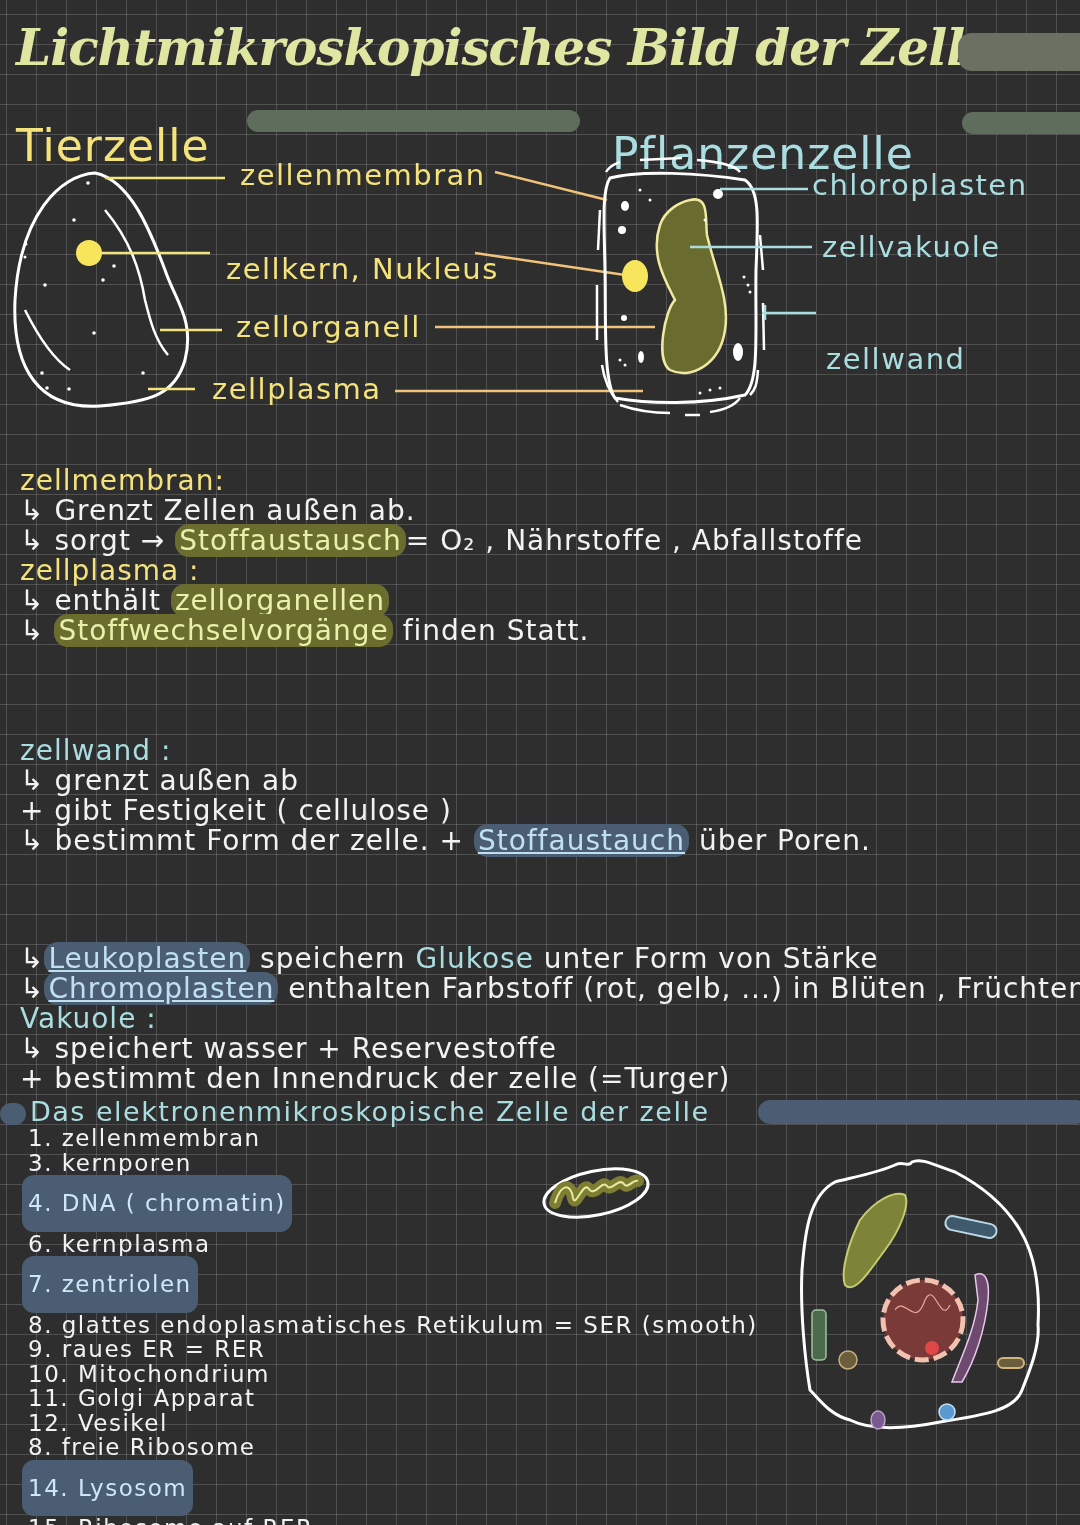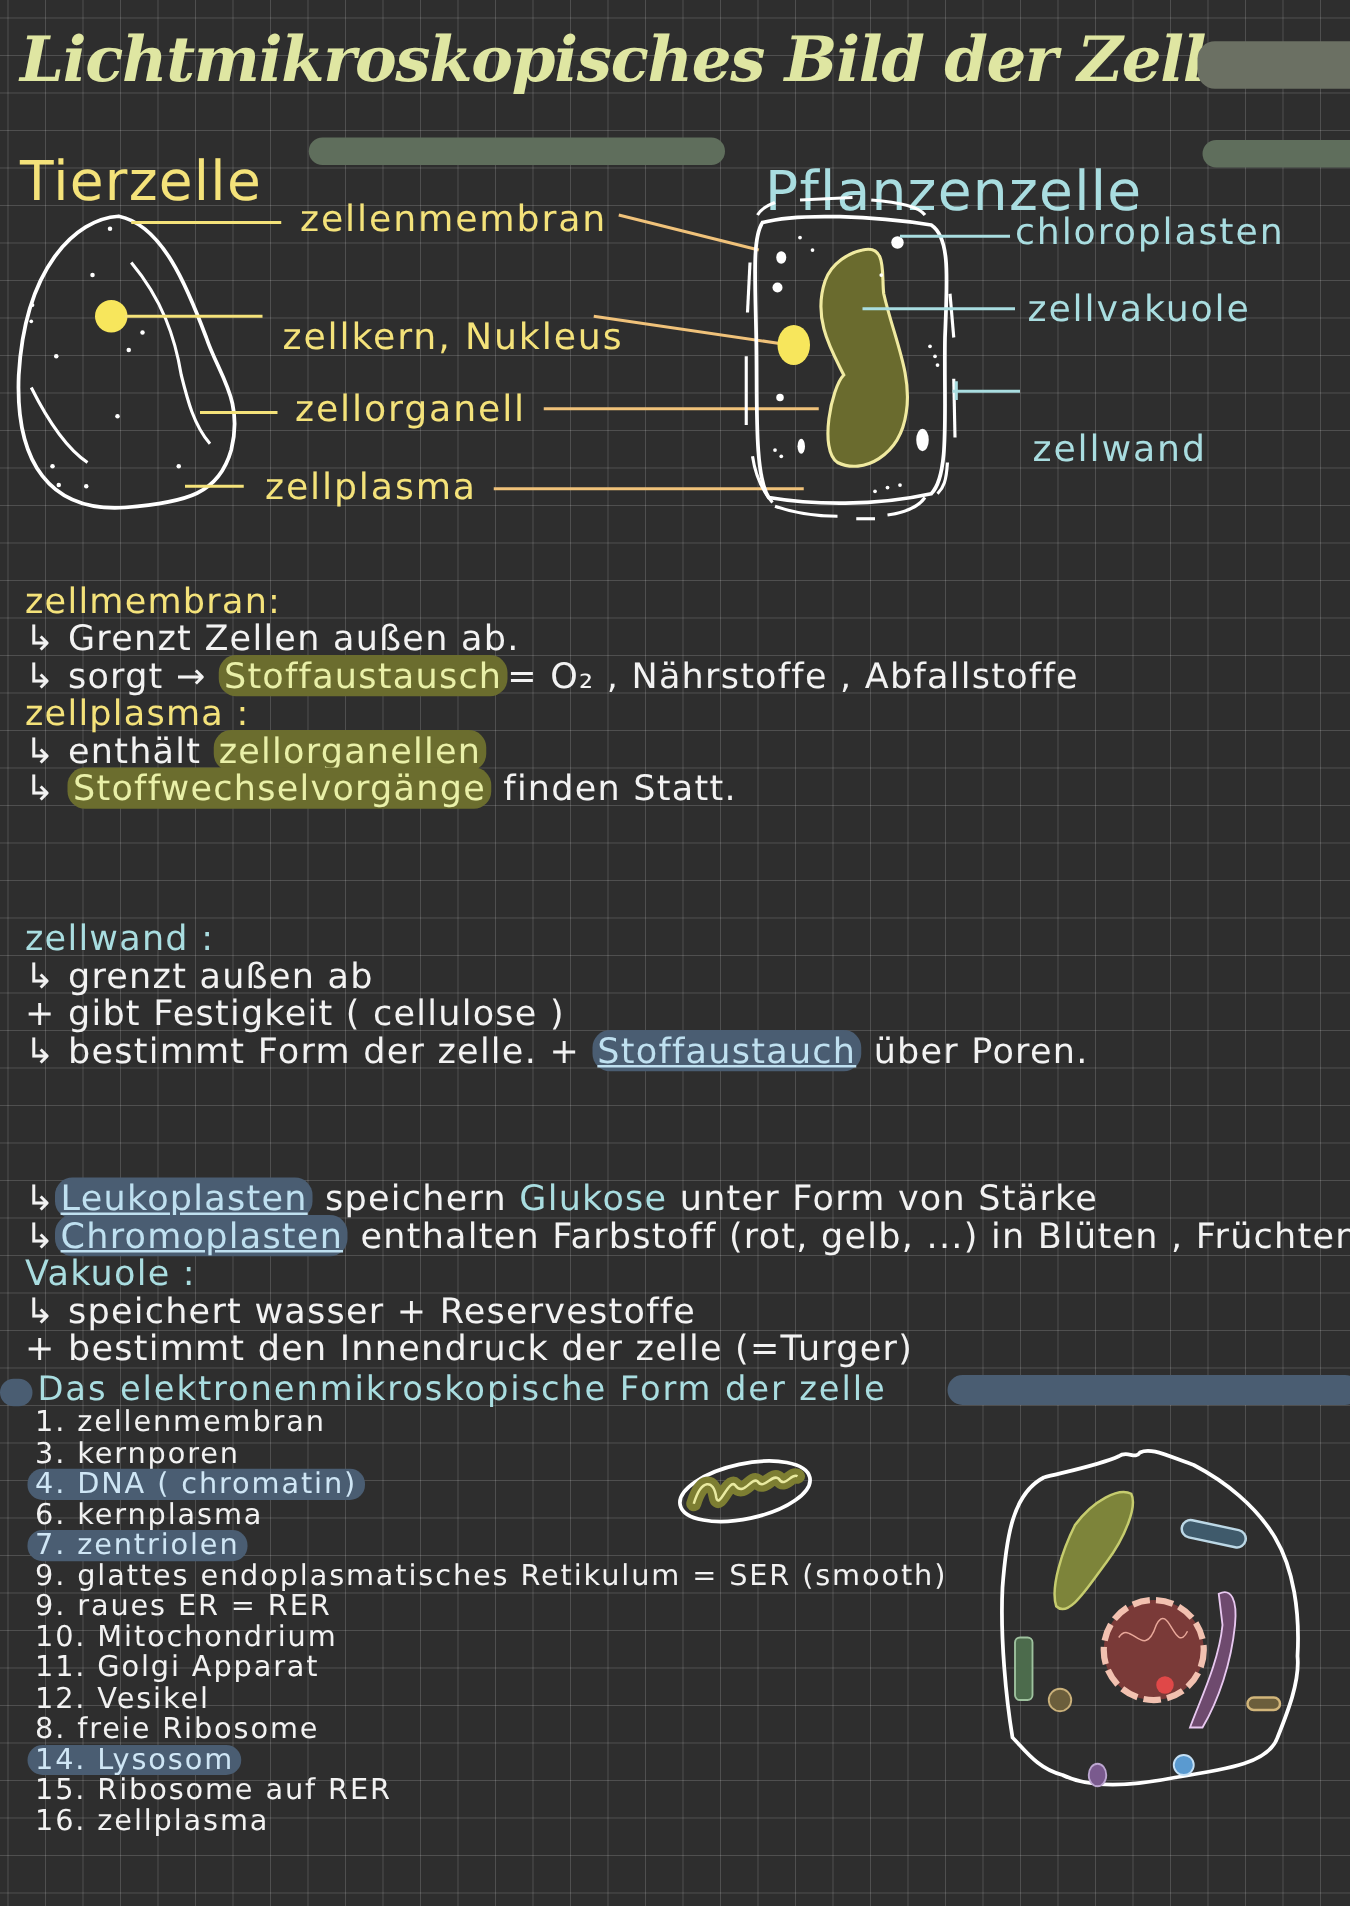--- a/index.html
+++ b/index.html
@@ -20,21 +20,21 @@
   .yellow { color:#f4e27a; }
   .cyan { color:#a9dde0; }
   .bar { position:absolute; border-radius:14px; }
   .label { font-size:29px; letter-spacing:1.5px; }
   .note { font-size:28px; line-height:30px; letter-spacing:1px; }
   .hl-green { background:#6b6d2e; color:#e9f0a8; border-radius:14px; padding:0 4px; }
   .hl-blue { background:#4a5d72; color:#bfe0f0; border-radius:14px; padding:0 4px;text-decoration:underline; }
   .txt-cyan { color:#a9dde0; }
   .list { font-size:23px; line-height:24.5px; letter-spacing:1.5px; }
   .list-item { display:block; }
-  .list-item.hl { background:#4a5d72; color:#cfe6f5; border-radius:12px; display:inline-block; padding:0 6px; margin-left:-6px; }
+  .list-item.hl { background:#4a5d72; color:#cfe6f5; border-radius:12px; display:inline-block; padding:16px 6px; margin-left:-6px; }
   svg { position:absolute; overflow:visible; }
 </style>
 </head>
 <body>
 
 <div class="abs title" style="left:16px;top:18px;">Lichtmikroskopisches Bild der Zelle</div>
 <div class="bar" style="left:958px;top:33px;width:140px;height:38px;background:#6b7063;"></div>
 
 <div class="abs subtitle yellow" style="left:16px;top:88px;">Tierzelle</div>
 <div class="bar" style="left:247px;top:110px;width:333px;height:22px;background:#5f6e5c;"></div>
@@ -149,30 +149,30 @@
 
 <div class="abs note" style="left:20px;top:944px;">
   <div><span>↳</span><span class="hl-blue">Leukoplasten</span> <span>speichern</span> <span class="txt-cyan">Glukose</span> <span>unter Form von Stärke</span></div>
   <div><span>↳</span><span class="hl-blue">Chromoplasten</span> <span>enthalten Farbstoff (rot, gelb, ...) in Blüten , Früchten...</span></div>
   <div class="txt-cyan">Vakuole :</div>
   <div><span>↳</span> <span>speichert wasser + Reservestoffe</span></div>
   <div>+ bestimmt den Innendruck der zelle (=Turger)</div>
 </div>
 
 <div class="bar" style="left:0;top:1103px;width:26px;height:22px;background:#4a5d72;"></div>
-<div class="abs" style="left:30px;top:1096px;font-size:27px;letter-spacing:1.5px;color:#a9dde0;">Das elektronenmikroskopische Form der zelle</div>
+<div class="abs" style="left:30px;top:1096px;font-size:27px;letter-spacing:1.5px;color:#a9dde0;">Das elektronenmikroskopische Zelle der zelle</div>
 <div class="bar" style="left:758px;top:1100px;width:330px;height:24px;background:#4a5d72;"></div>
 
 <div class="abs list" style="left:28px;top:1126px;">
   <span class="list-item">1. zellenmembran</span>
   <span class="list-item">3. kernporen</span>
   <div><span class="list-item hl">4. DNA ( chromatin)</span></div>
   <span class="list-item">6. kernplasma</span>
   <div><span class="list-item hl">7. zentriolen</span></div>
-  <span class="list-item">9. glattes endoplasmatisches Retikulum = SER (smooth)</span>
+  <span class="list-item">8. glattes endoplasmatisches Retikulum = SER (smooth)</span>
   <span class="list-item">9. raues ER = RER</span>
   <span class="list-item">10. Mitochondrium</span>
   <span class="list-item">11. Golgi Apparat</span>
   <span class="list-item">12. Vesikel</span>
   <span class="list-item">8. freie Ribosome</span>
   <div><span class="list-item hl">14. Lysosom</span></div>
   <span class="list-item">15. Ribosome auf RER</span>
   <span class="list-item">16. zellplasma</span>
 </div>
 

